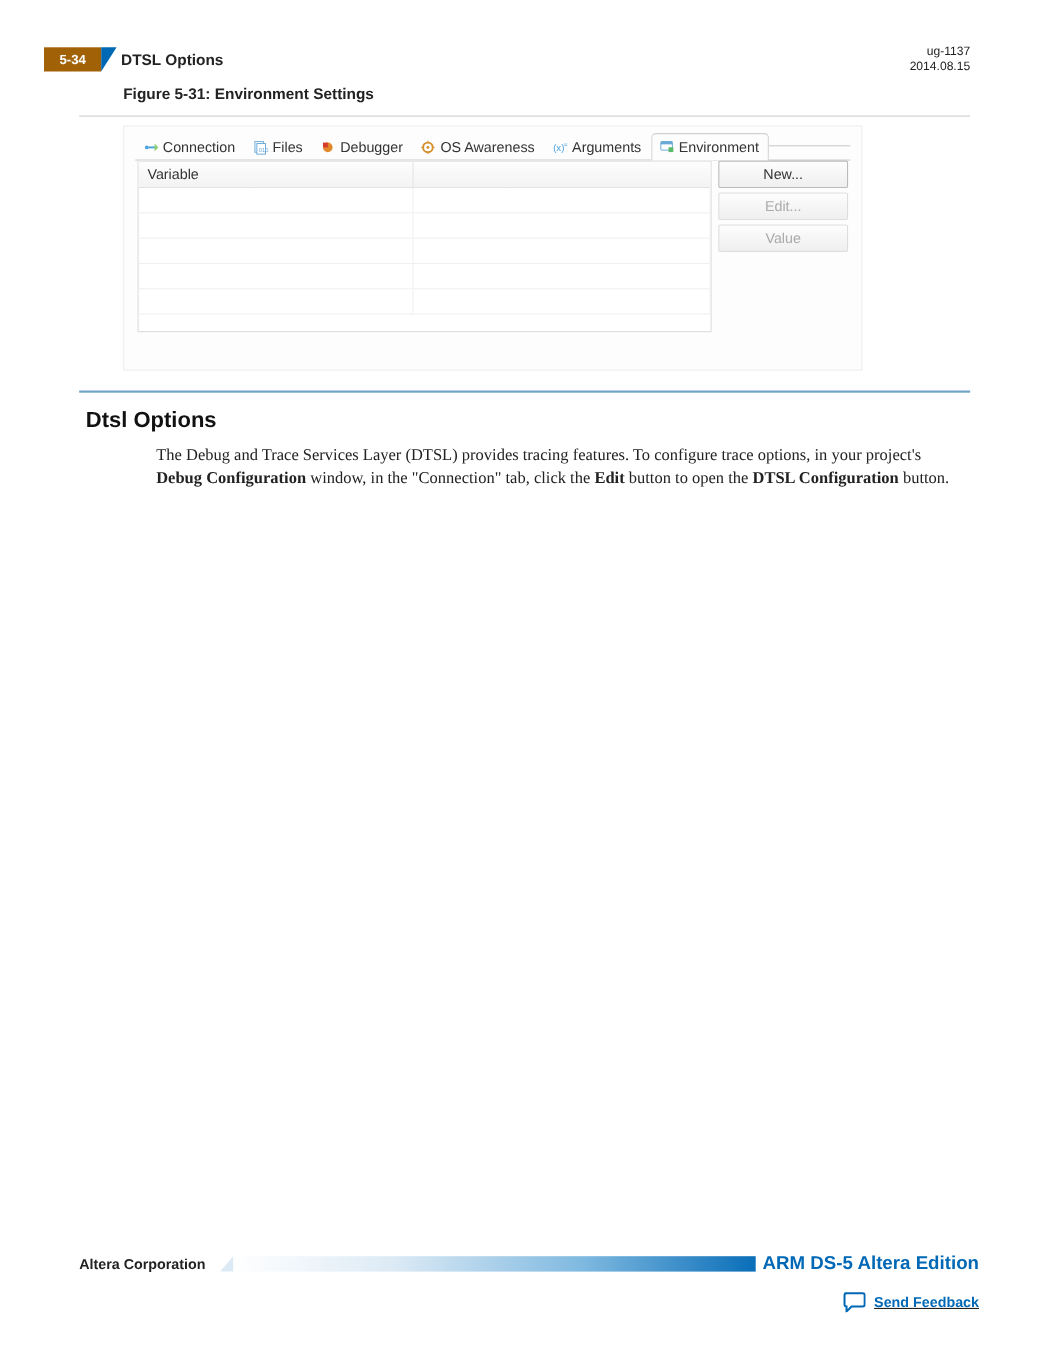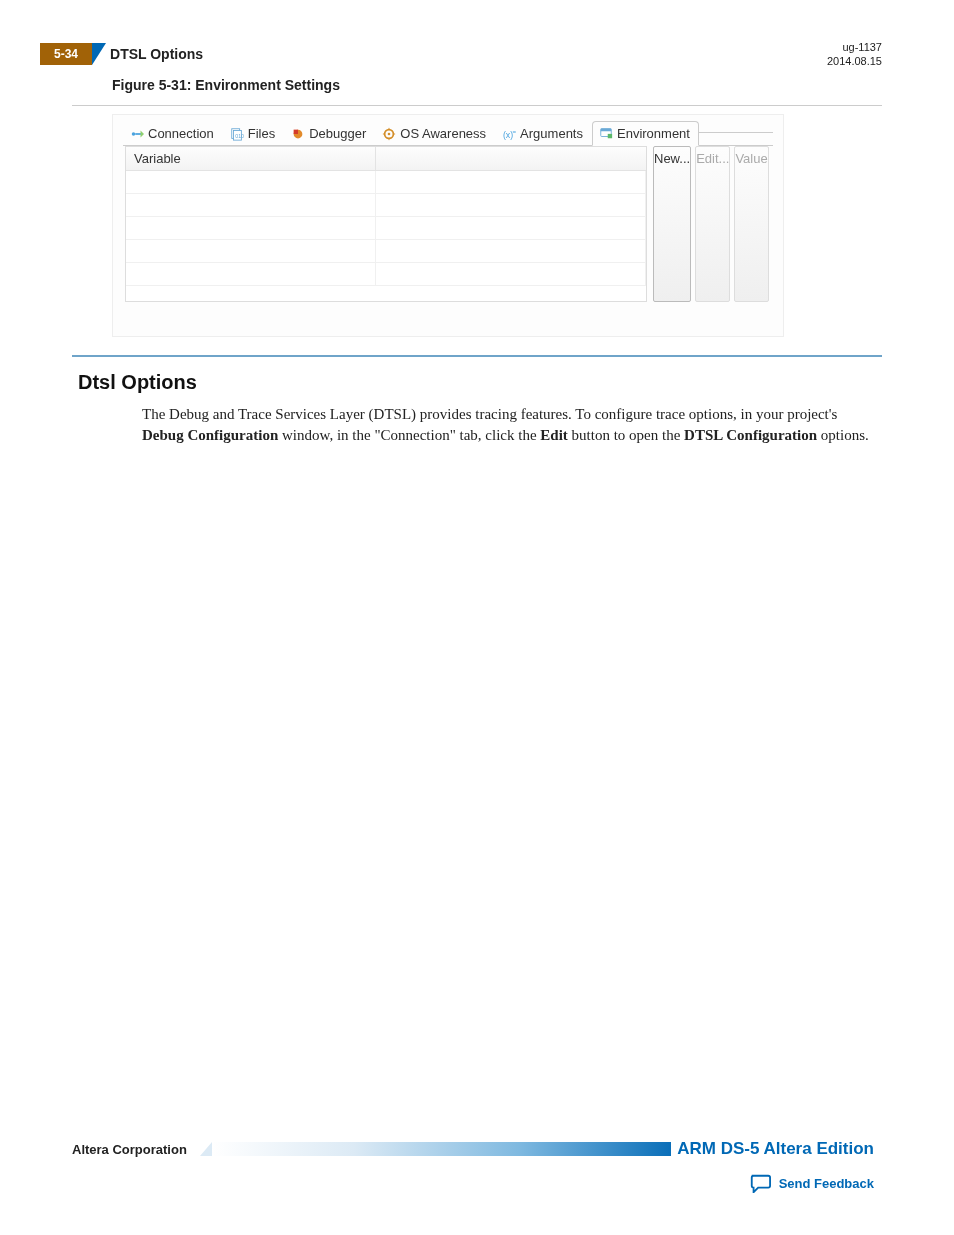--- a/index.html
+++ b/index.html
@@ -170,21 +170,21 @@
   }
   .td {
     border-right: 1px solid #f0f0f0;
     box-sizing: border-box;
   }
   .td.var { width: 48%; }
   .td.val { flex: 1; }
   .btn-col {
     width: 118px;
     display: flex;
-    flex-direction: row;
+    flex-direction: column;
     gap: 4px;
   }
   .btn {
     border: 1px solid #bbb;
     background: linear-gradient(#fdfdfd, #efefef);
     font-size: 13px;
     padding: 4px 0;
     border-radius: 2px;
     color: #333;
     text-align: center;
@@ -211,21 +211,21 @@
     font-family: "Minion Pro", Georgia, serif;
     font-size: 15px;
     line-height: 1.45;
     color: #222;
     margin: 0 0 0 70px;
   }
   .footer {
     position: absolute;
     bottom: 42px;
     left: 72px;
-    right: 80px;
+    right: 64px;
     text-align: center;
   }
   .footer-bar {
     display: flex;
     align-items: center;
     justify-content: space-between;
     position: relative;
   }
   .footer-left {
     font-weight: bold;
@@ -267,20 +267,21 @@
     top: 0;
     border-bottom: 14px solid transparent;
     border-left: 12px solid #0068b5;
   }
   .feedback {
     display: flex;
     align-items: center;
     justify-content: flex-end;
     gap: 8px;
     margin-top: 14px;
+    text-decoration: underline;
   }
   .fb-icon {
     width: 22px;
     height: 20px;
     flex: none;
   }
   .feedback a {
     color: #0068b5;
     font-weight: bold;
     font-size: 13px;
@@ -407,21 +408,21 @@
         </div>
       </div>
     </div>
   </div>
 
   <hr class="hr-blue">
 
   <div class="section-title">Dtsl Options</div>
 
   <p class="body-text">
-    <span>The Debug and Trace Services Layer (DTSL) provides tracing features. To configure trace options, in your project's </span><b>Debug Configuration</b><span> window, in the "Connection" tab, click the </span><b>Edit</b><span> button to open the </span><b>DTSL Configuration</b><span> options.</span>
+    <span>The Debug and Trace Services Layer (DTSL) provides tracing features. To configure trace options, in your project's </span><b>Debug Configuration</b><span> window, in the "Connection" tab, click the </span><b>Edit</b><span> button to open the </span><b>DTSL Configuration</b><span> button.</span>
   </p>
 
   <div class="footer">
     <div class="footer-bar">
       <div class="footer-left">Altera Corporation</div>
       <div class="footer-stripe"></div>
       <div class="footer-right">ARM DS-5 Altera Edition</div>
     </div>
     <div class="feedback">
       <span class="fb-icon">

